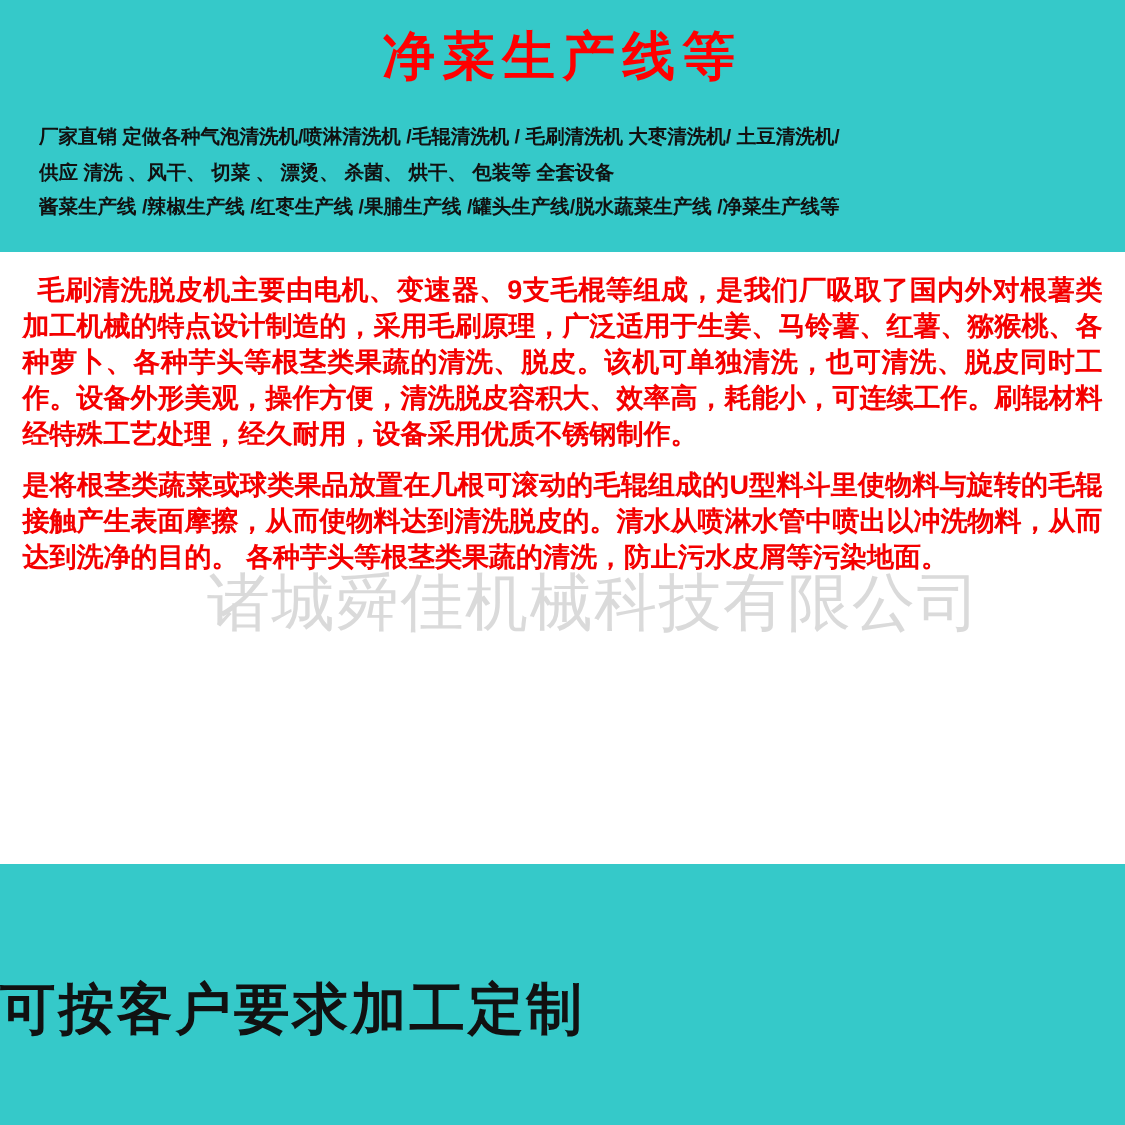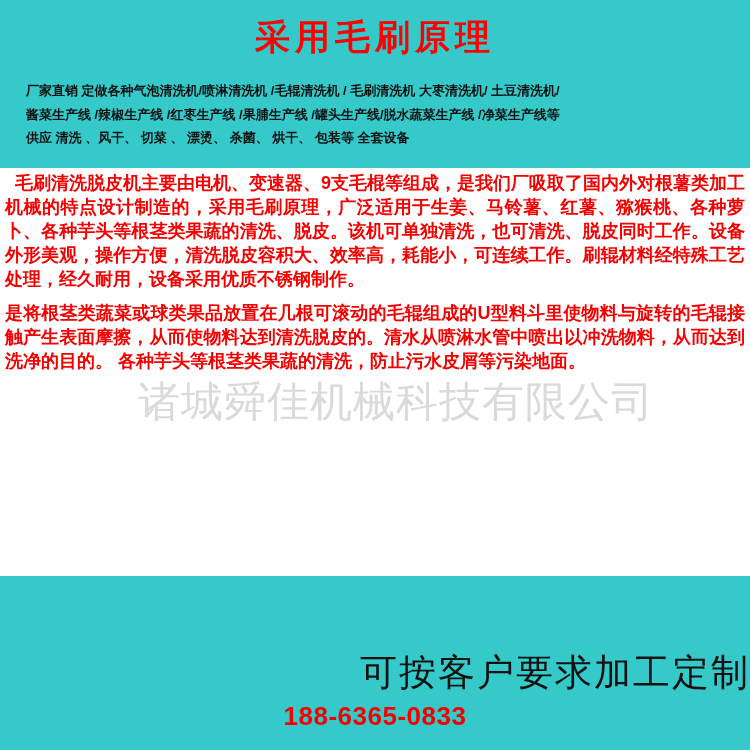--- a/index.html
+++ b/index.html
@@ -35,62 +35,61 @@
     top:374px;left:138px;
     font-size:42px;
     letter-spacing:1px;
     color:var(--watermark_gray,#c2c2c2);
     opacity:.6;
     white-space:nowrap;
     z-index:0;
   }
   .para{
     position:relative;z-index:1;
-    margin:0;
+    margin:10px;
     padding:0 5px;
     color:var(--body_red,#f40000);
     font-size:18px;font-weight:bold;
     line-height:24px;
     text-align:justify;
   }
   .para-1{padding-top:3px;text-indent:10px;}
   .para-2{margin-top:10px;}
   .para-3{margin-top:38px;}
   .custom-note{
     position:absolute;top:648px;left:0;right:0;
-    text-align:right;
+    text-align:left;
     color:var(--ink_black,#111111);
-    font-size:37px;font-weight:normal;
+    font-size:37px;font-weight:bold;
     letter-spacing:2px;
   }
   .phone{
     position:absolute;top:701px;left:0;right:0;
     text-align:center;
     color:var(--body_red,#f40000);
     font-size:26px;font-weight:bold;
     letter-spacing:0.5px;
   }
 </style>
 </head>
 <body>
 
 <div class="page">
 
-  <h1 class="title">采用毛刷原理</h1>
+  <h1 class="title">净菜生产线等</h1>
 
   <div class="intro">
     <div class="intro-line">厂家直销 定做各种气泡清洗机/喷淋清洗机 /毛辊清洗机 / 毛刷清洗机 大枣清洗机/ 土豆清洗机/</div>
+    <div class="intro-line">供应 清洗 、风干、 切菜 、 漂烫、 杀菌、 烘干、 包装等 全套设备</div>
     <div class="intro-line">酱菜生产线 /辣椒生产线 /红枣生产线 /果脯生产线 /罐头生产线/脱水蔬菜生产线 /净菜生产线等</div>
-    <div class="intro-line">供应 清洗 、风干、 切菜 、 漂烫、 杀菌、 烘干、 包装等 全套设备</div>
   </div>
 
   <div class="panel">
     <p class="para para-1">毛刷清洗脱皮机主要由电机、变速器、9支毛棍等组成，是我们厂吸取了国内外对根薯类加工机械的特点设计制造的，采用毛刷原理，广泛适用于生姜、马铃薯、红薯、猕猴桃、各种萝卜、各种芋头等根茎类果蔬的清洗、脱皮。该机可单独清洗，也可清洗、脱皮同时工作。设备外形美观，操作方便，清洗脱皮容积大、效率高，耗能小，可连续工作。刷辊材料经特殊工艺处理，经久耐用，设备采用优质不锈钢制作。</p>
     <p class="para para-2">是将根茎类蔬菜或球类果品放置在几根可滚动的毛辊组成的U型料斗里使物料与旋转的毛辊接触产生表面摩擦，从而使物料达到清洗脱皮的。清水从喷淋水管中喷出以冲洗物料，从而达到洗净的目的。 各种芋头等根茎类果蔬的清洗，防止污水皮屑等污染地面。</p>
   </div>
 
   <div class="watermark">诸城舜佳机械科技有限公司</div>
 
   <div class="custom-note">可按客户要求加工定制</div>
 
-  <div class="phone">188-6365-0833</div>
 
 </div>
 
 </body></html>

